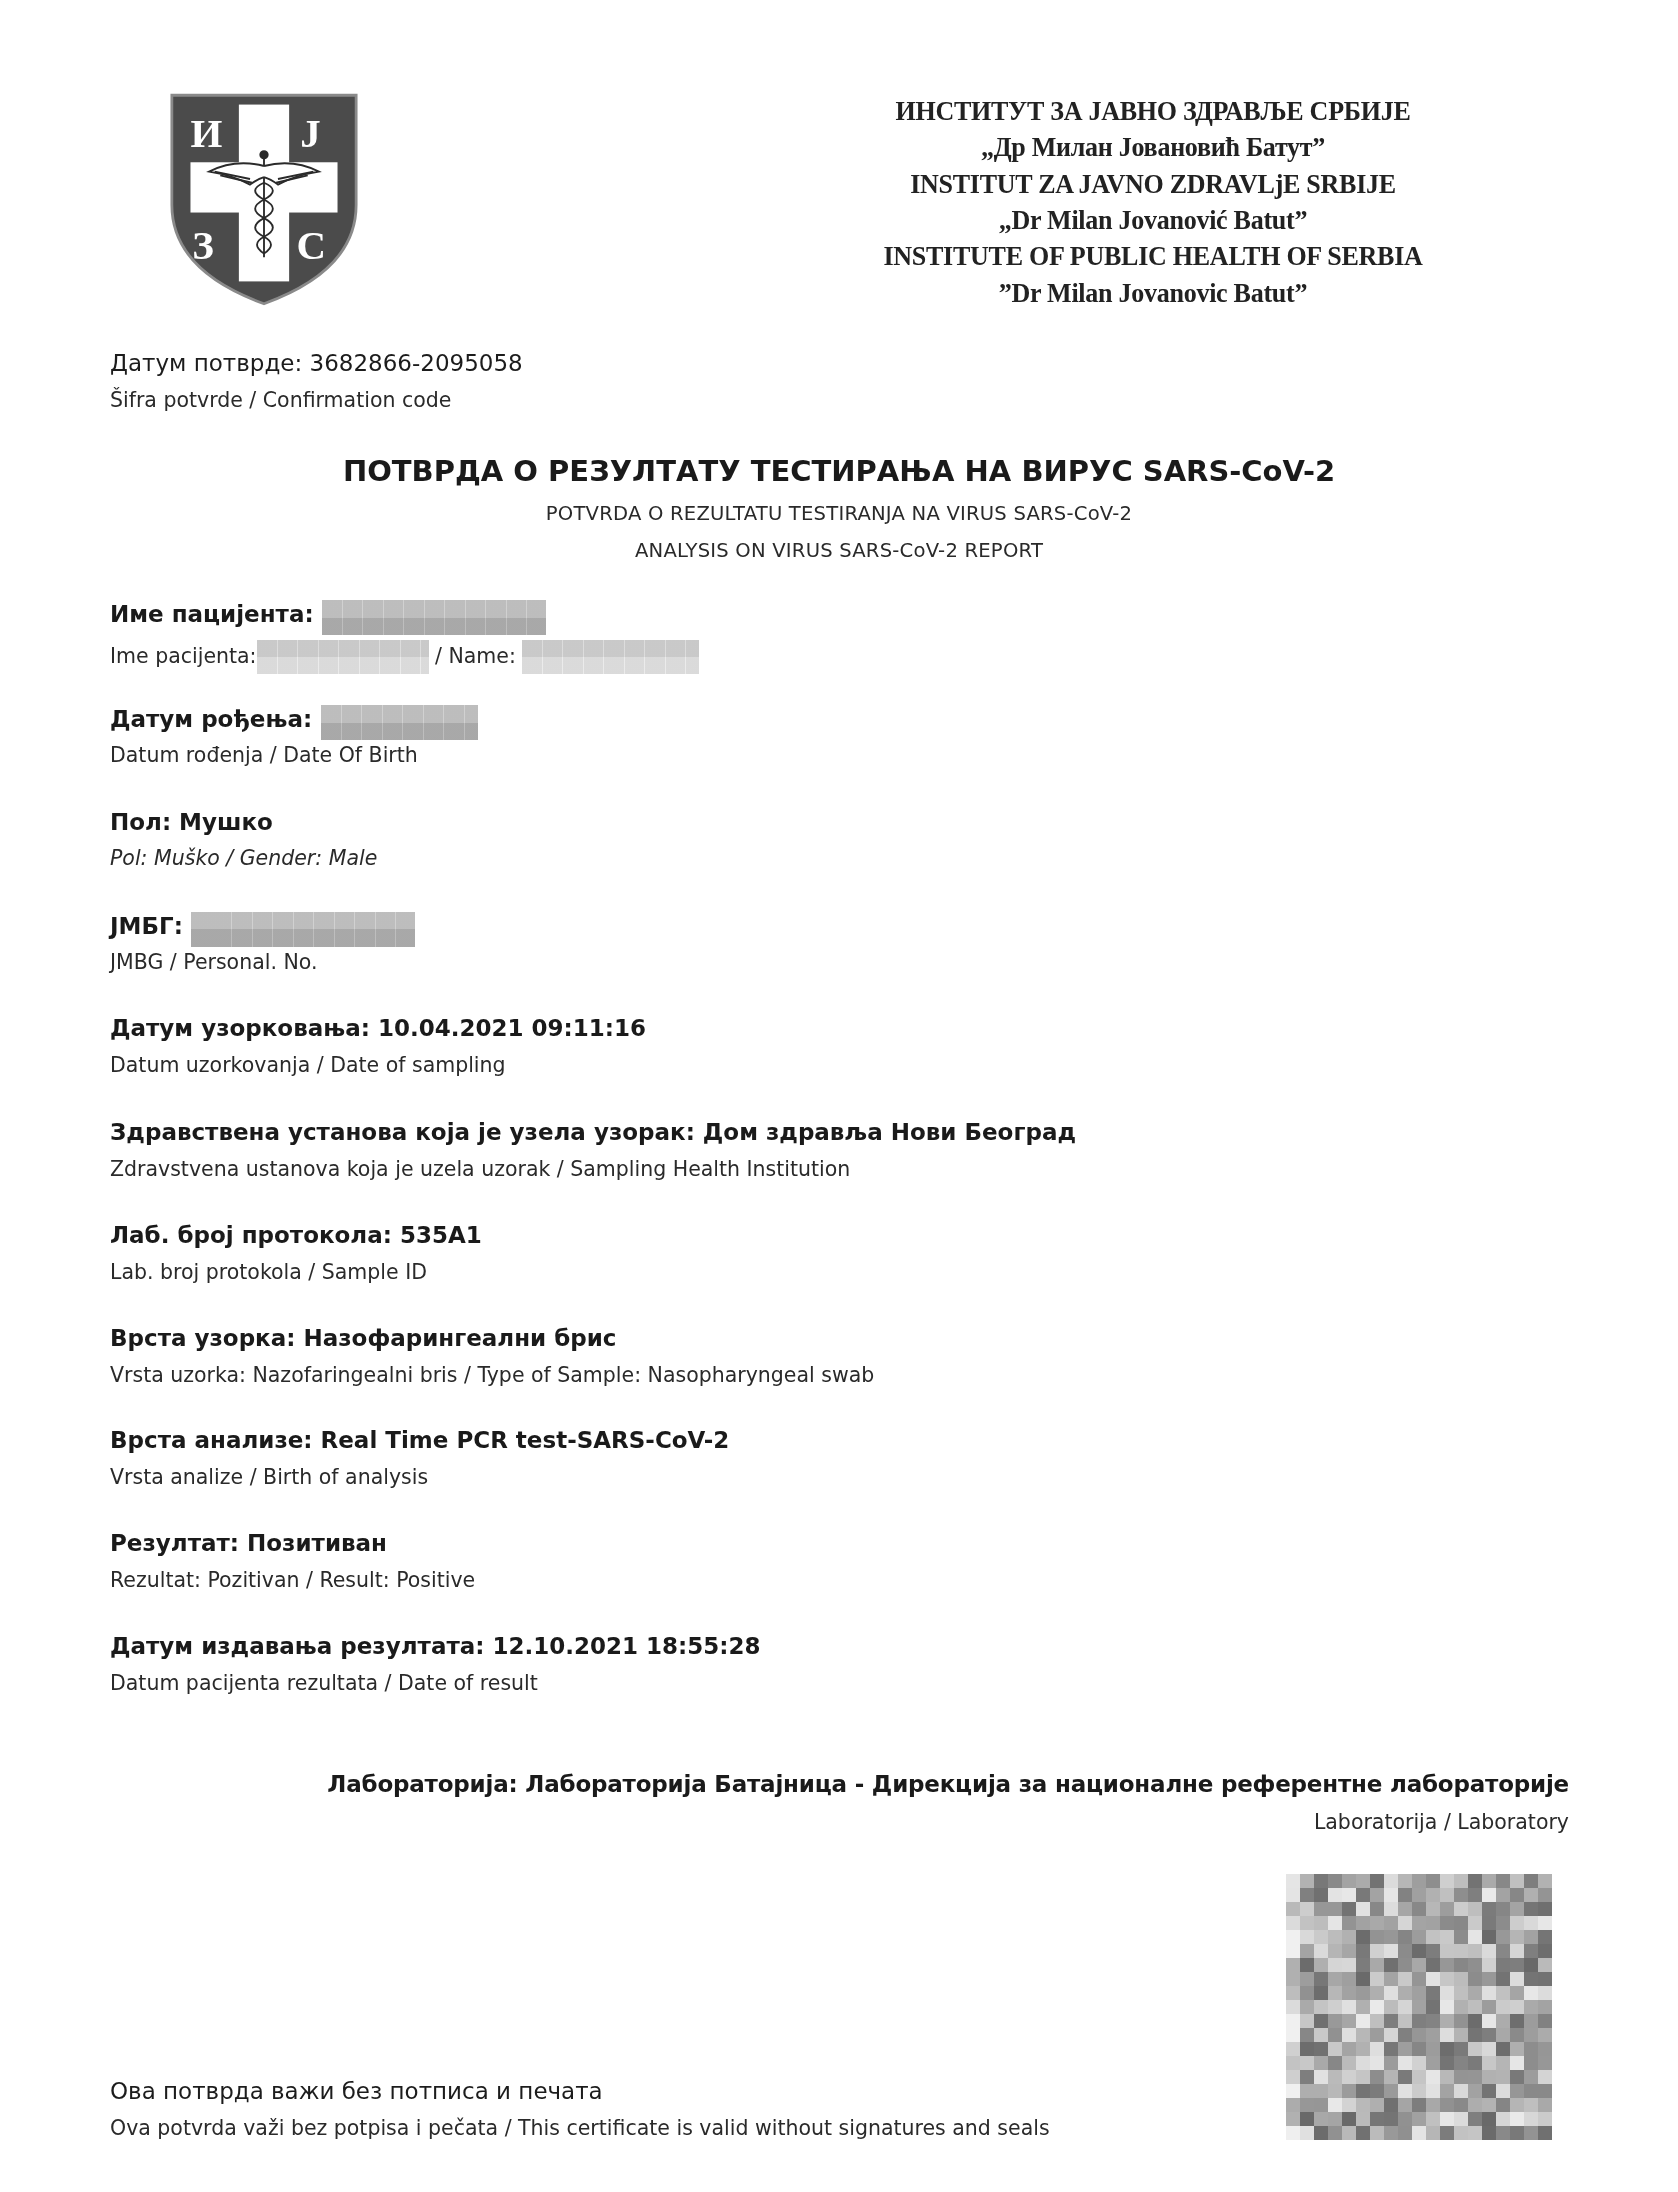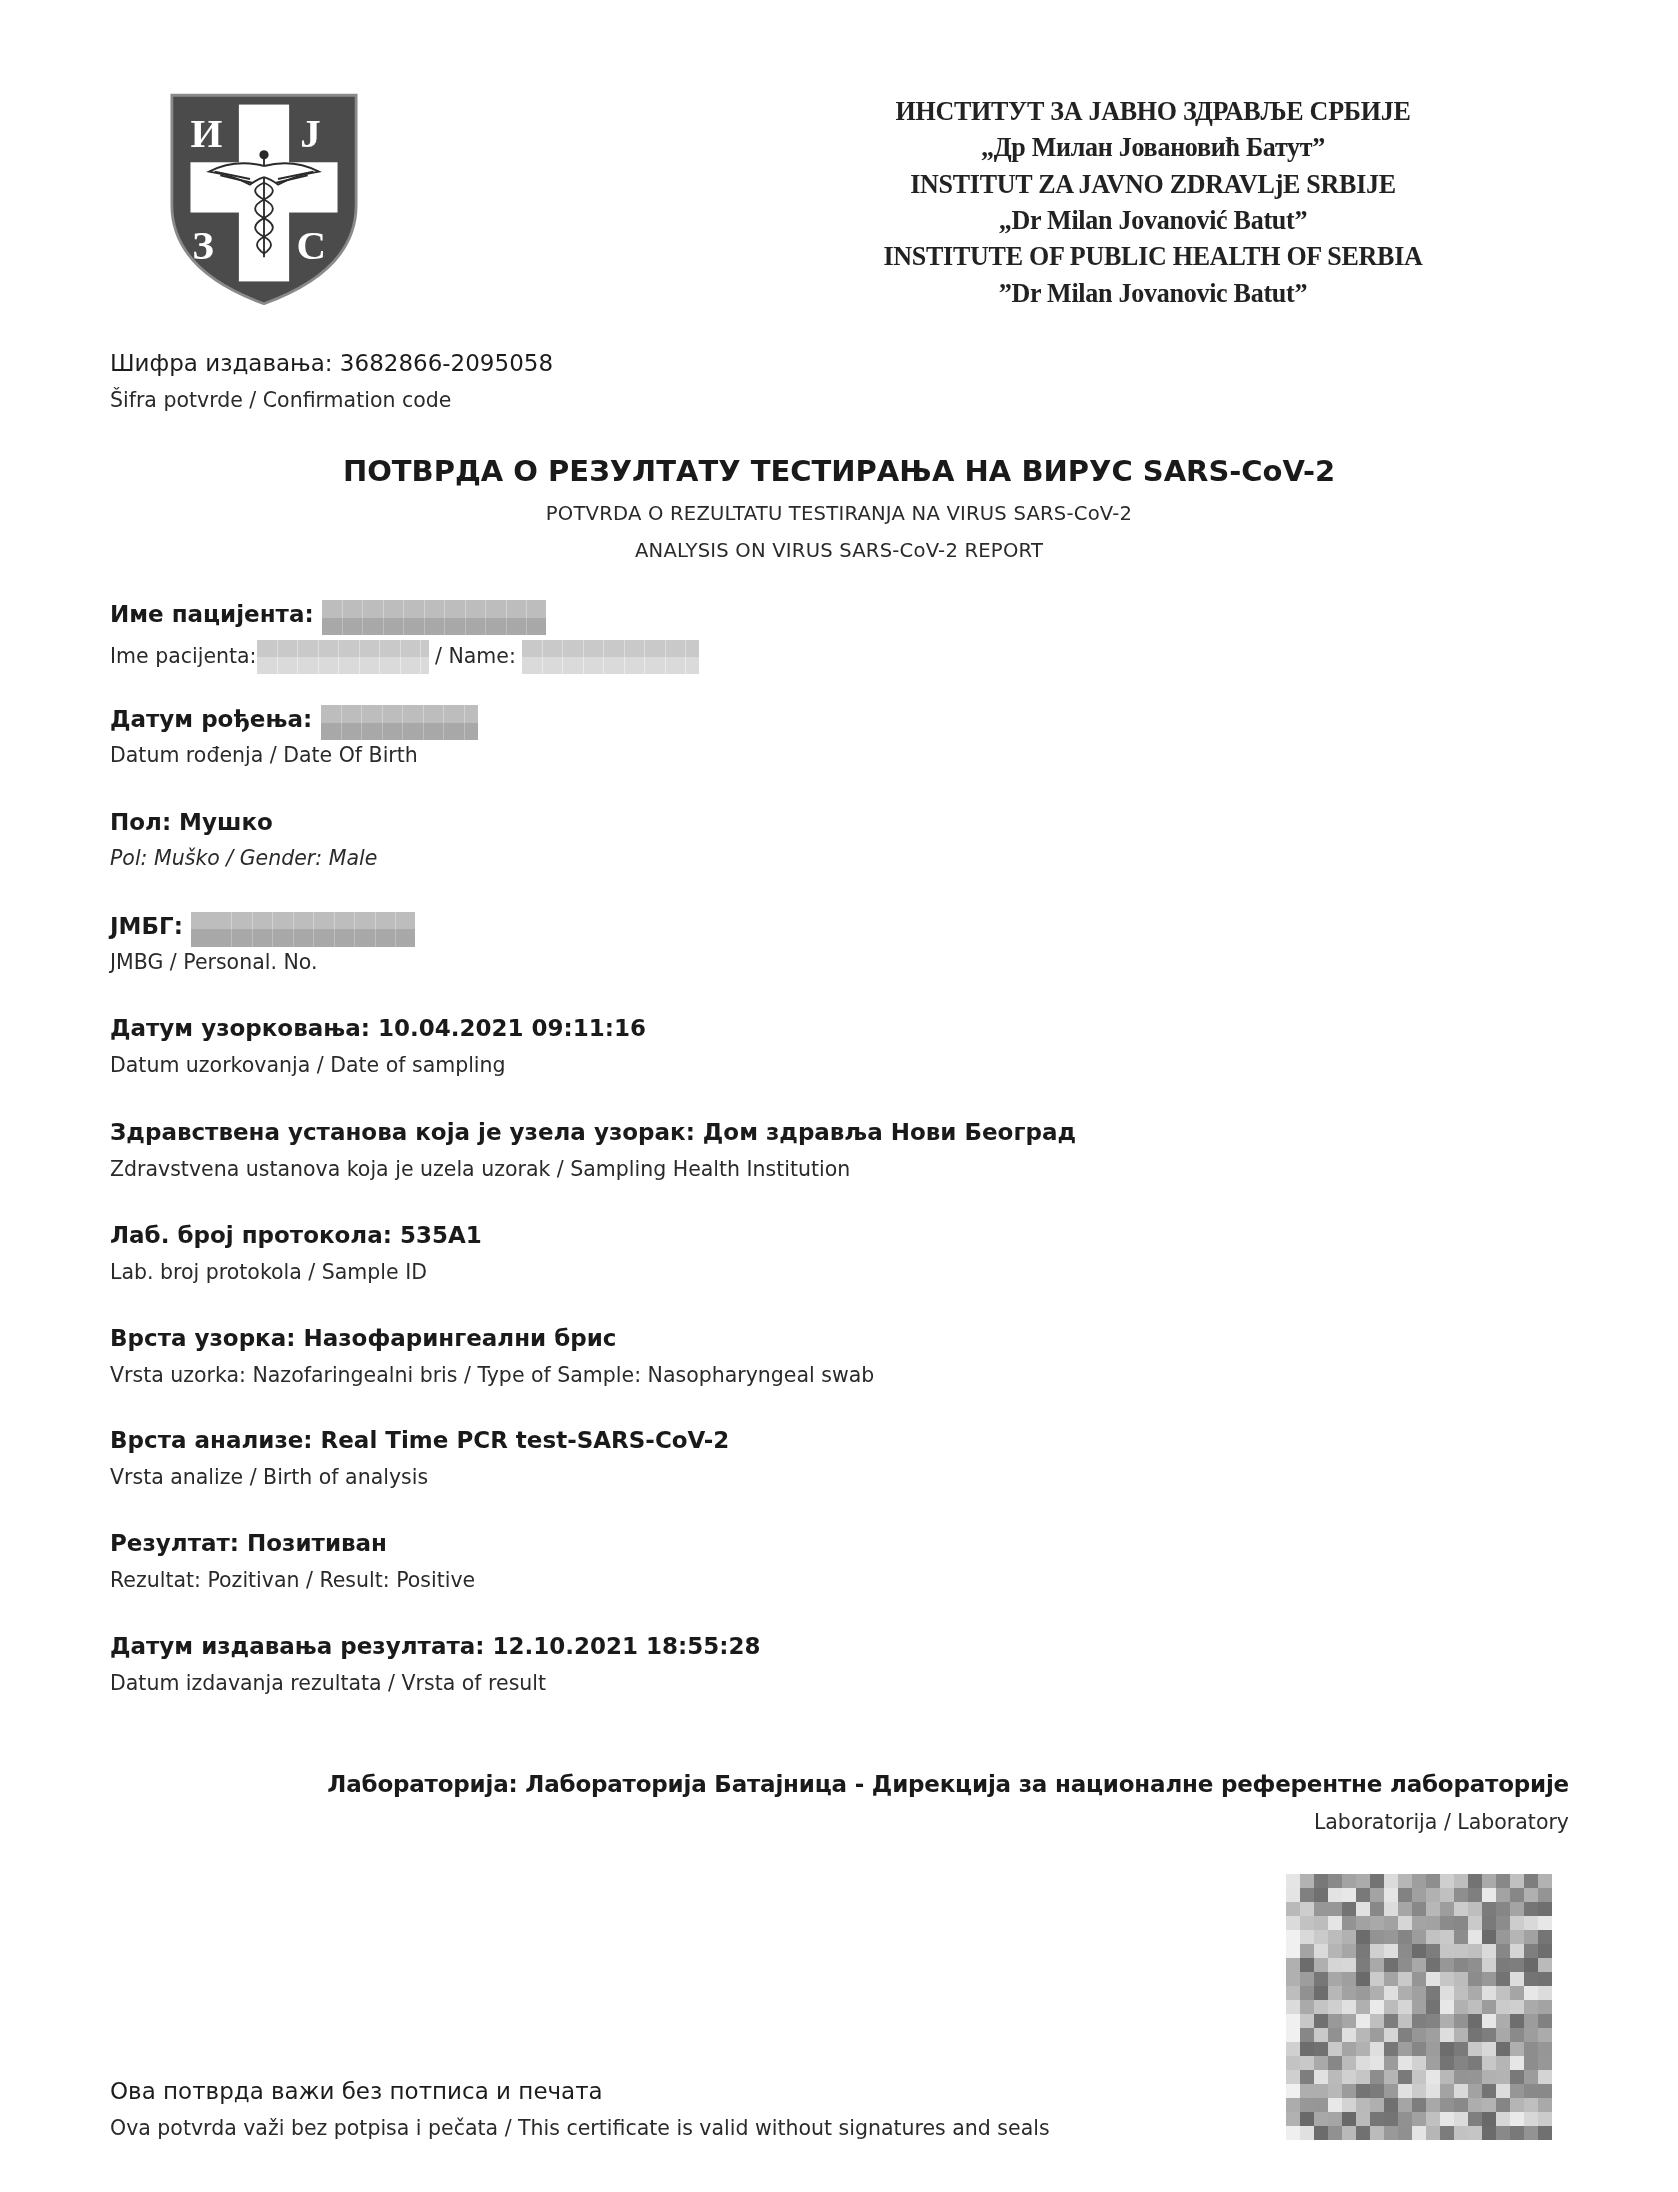--- a/index.html
+++ b/index.html
@@ -66,21 +66,21 @@
 </div>
 
 <div class="inst" style="top:97px;">ИНСТИТУТ ЗА ЈАВНО ЗДРАВЉЕ СРБИЈЕ</div>
 <div class="inst" style="top:133px;">„Др Милан Јовановић Батут”</div>
 <div class="inst" style="top:170px;">INSTITUT ZA JAVNO ZDRAVLjE SRBIJE</div>
 <div class="inst" style="top:206px;">„Dr Milan Jovanović Batut”</div>
 <div class="inst" style="top:242px;">INSTITUTE OF PUBLIC HEALTH OF SERBIA</div>
 <div class="inst" style="top:279px;">”Dr Milan Jovanovic Batut”</div>
 
 <div class="abs field code-main" style="top:350px;">
-  <span>Шифра издавања:</span>
+  <span>Датум потврде:</span>
   <span>3682866-2095058</span>
 </div>
 <div class="abs field sub" style="top:388px;">Šifra potvrde / Confirmation code</div>
 
 <div class="abs title" style="top:454px;">ПОТВРДА О РЕЗУЛТАТУ ТЕСТИРАЊА НА ВИРУС SARS-CoV-2</div>
 <div class="abs title-sub" style="top:502px;">POTVRDA O REZULTATU TESTIRANJA NA VIRUS SARS-CoV-2</div>
 <div class="abs title-sub" style="top:539px;">ANALYSIS ON VIRUS SARS-CoV-2 REPORT</div>
 
 <div class="abs field" style="top:600px;">
   <span class="lbl">Име пацијента:</span>
@@ -135,21 +135,21 @@
 <div class="abs field sub" style="top:1465px;">Vrsta analize / Birth of analysis</div>
 
 <div class="abs field" style="top:1530px;">
   <span class="lbl">Резултат: Позитиван</span>
 </div>
 <div class="abs field sub" style="top:1568px;">Rezultat: Pozitivan / Result: Positive</div>
 
 <div class="abs field" style="top:1633px;">
   <span class="lbl">Датум издавања резултата: 12.10.2021 18:55:28</span>
 </div>
-<div class="abs field sub" style="top:1671px;">Datum izdavanja rezultata / Vrsta of result</div>
+<div class="abs field sub" style="top:1671px;">Datum pacijenta rezultata / Date of result</div>
 
 <div class="abs lab" style="top:1771px;">
   <span class="lbl">Лабораторија: Лабораторија Батајница - Дирекција за националне референтне лабораторије</span>
 </div>
 <div class="abs lab sub" style="top:1810px;">Laboratorija / Laboratory</div>
 
 <div class="qr" id="qr">
     <span style="background: rgb(229, 229, 229);"></span>
     <span style="background: rgb(178, 178, 178);"></span>
     <span style="background: rgb(120, 120, 120);"></span>

